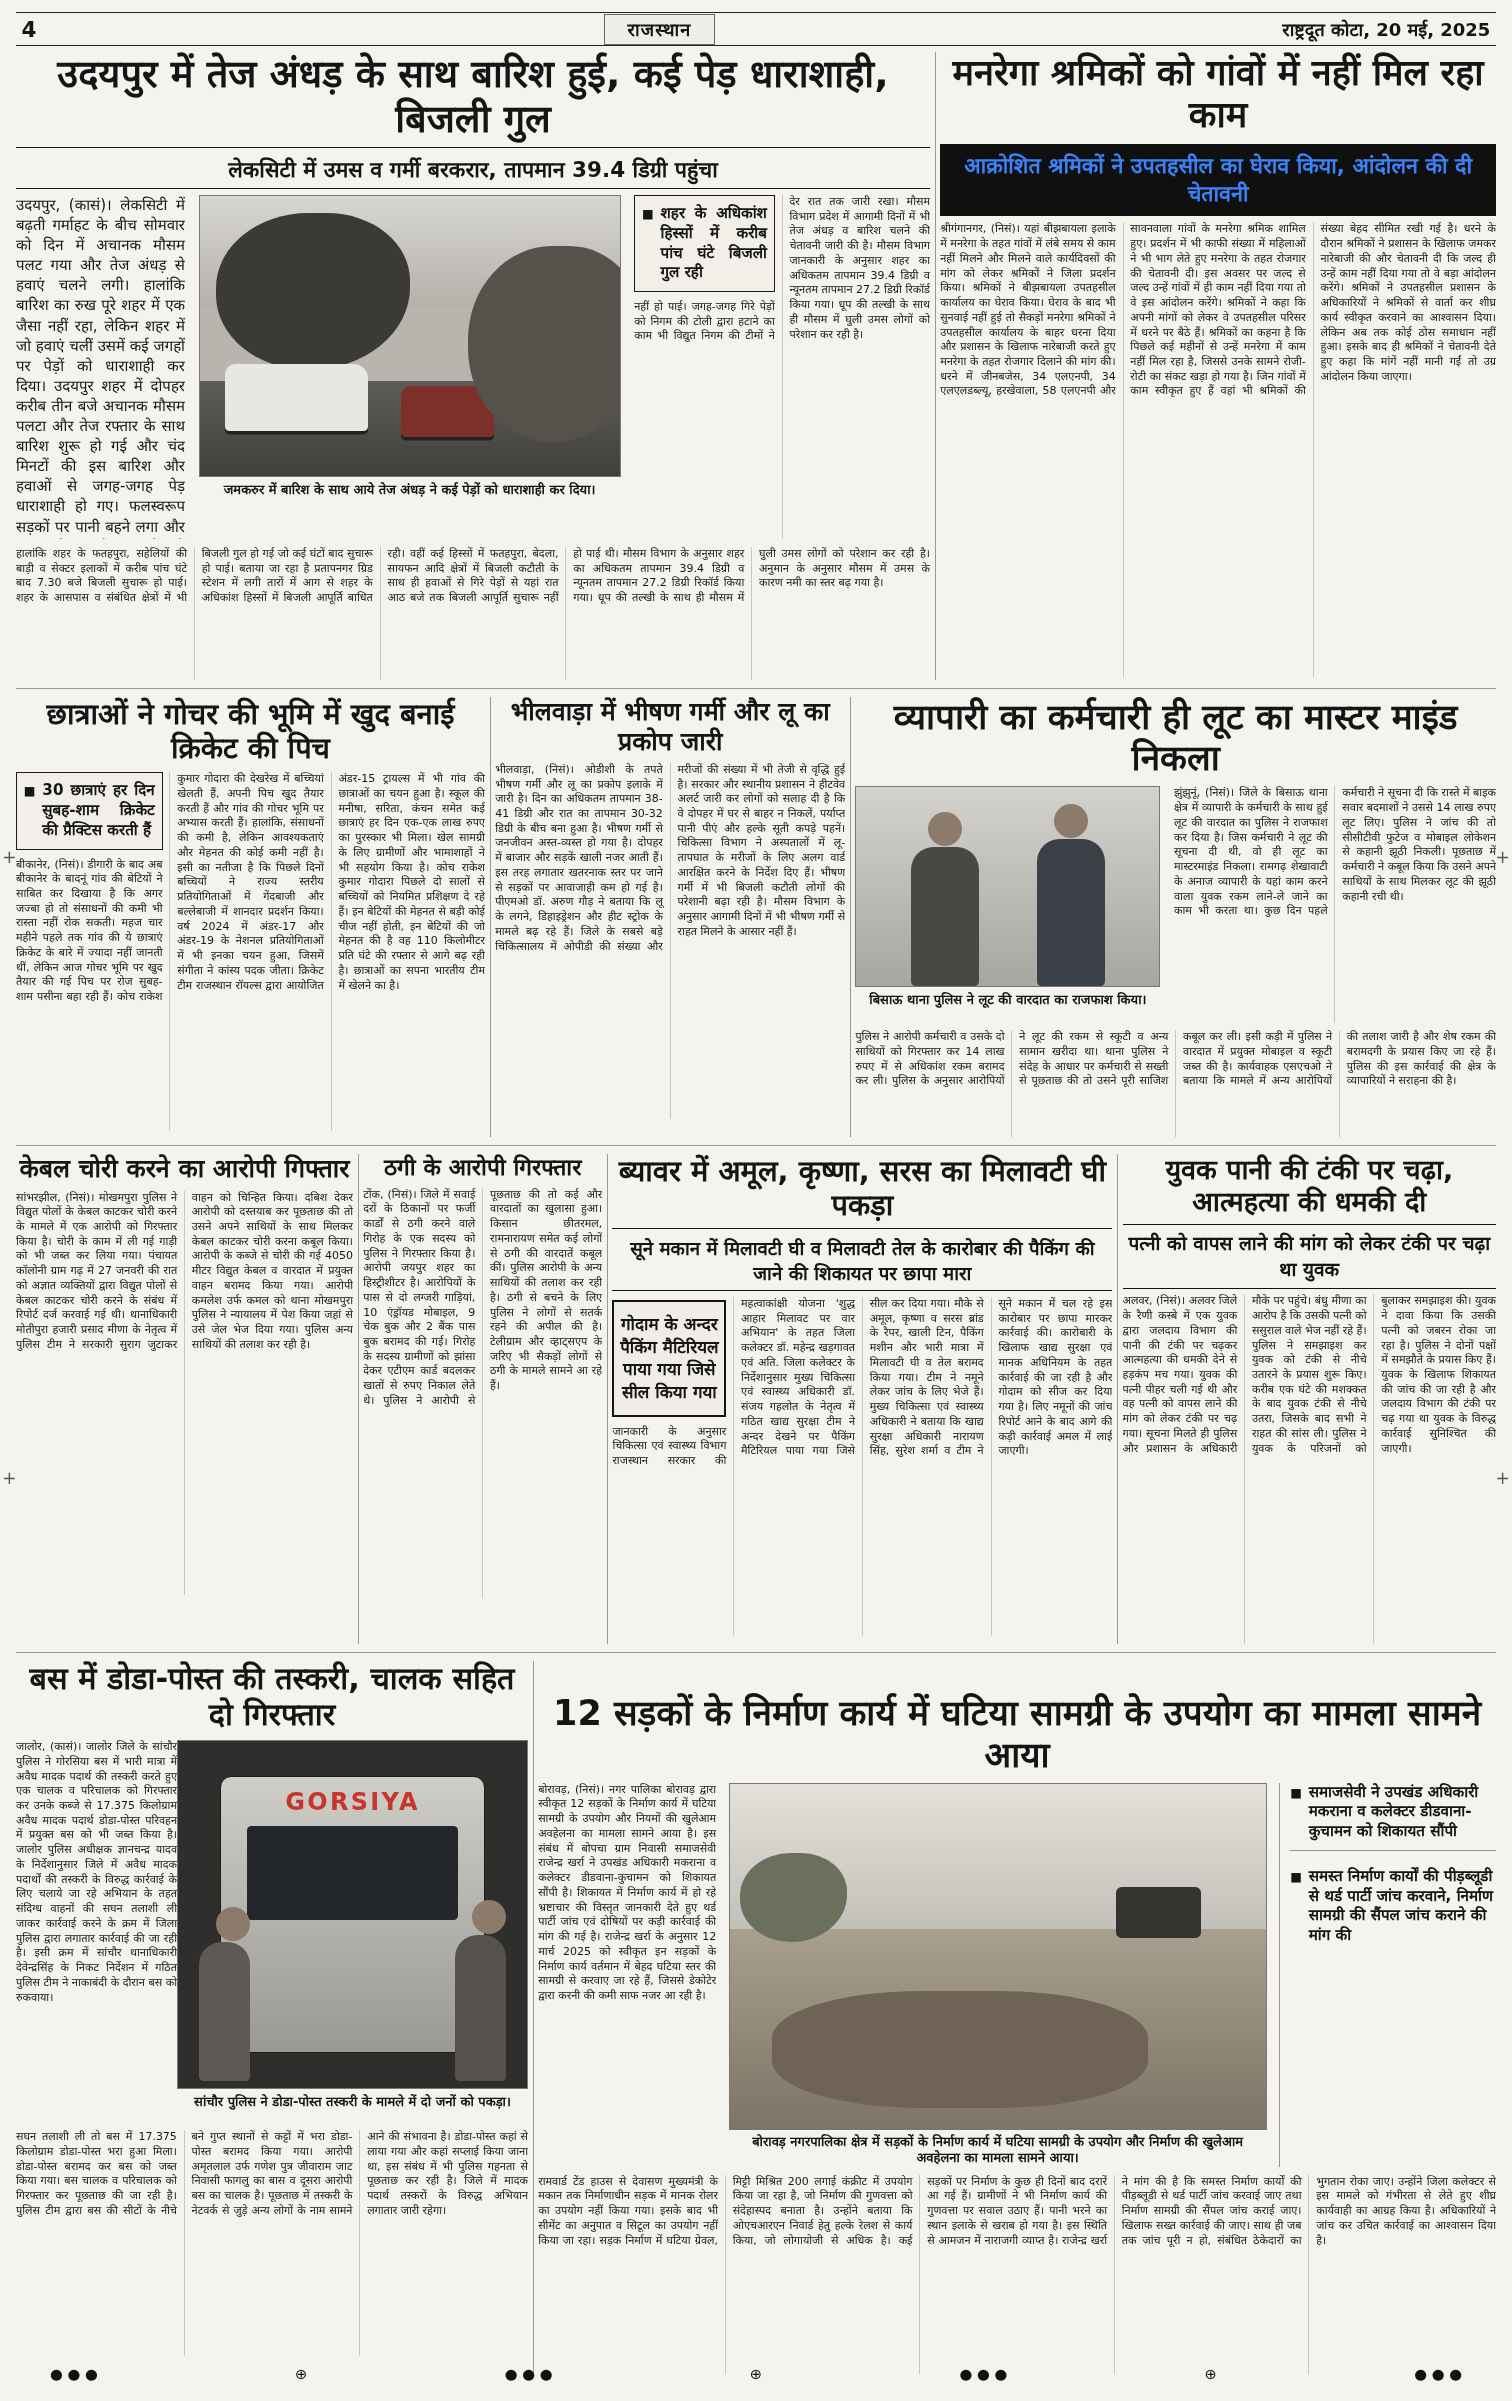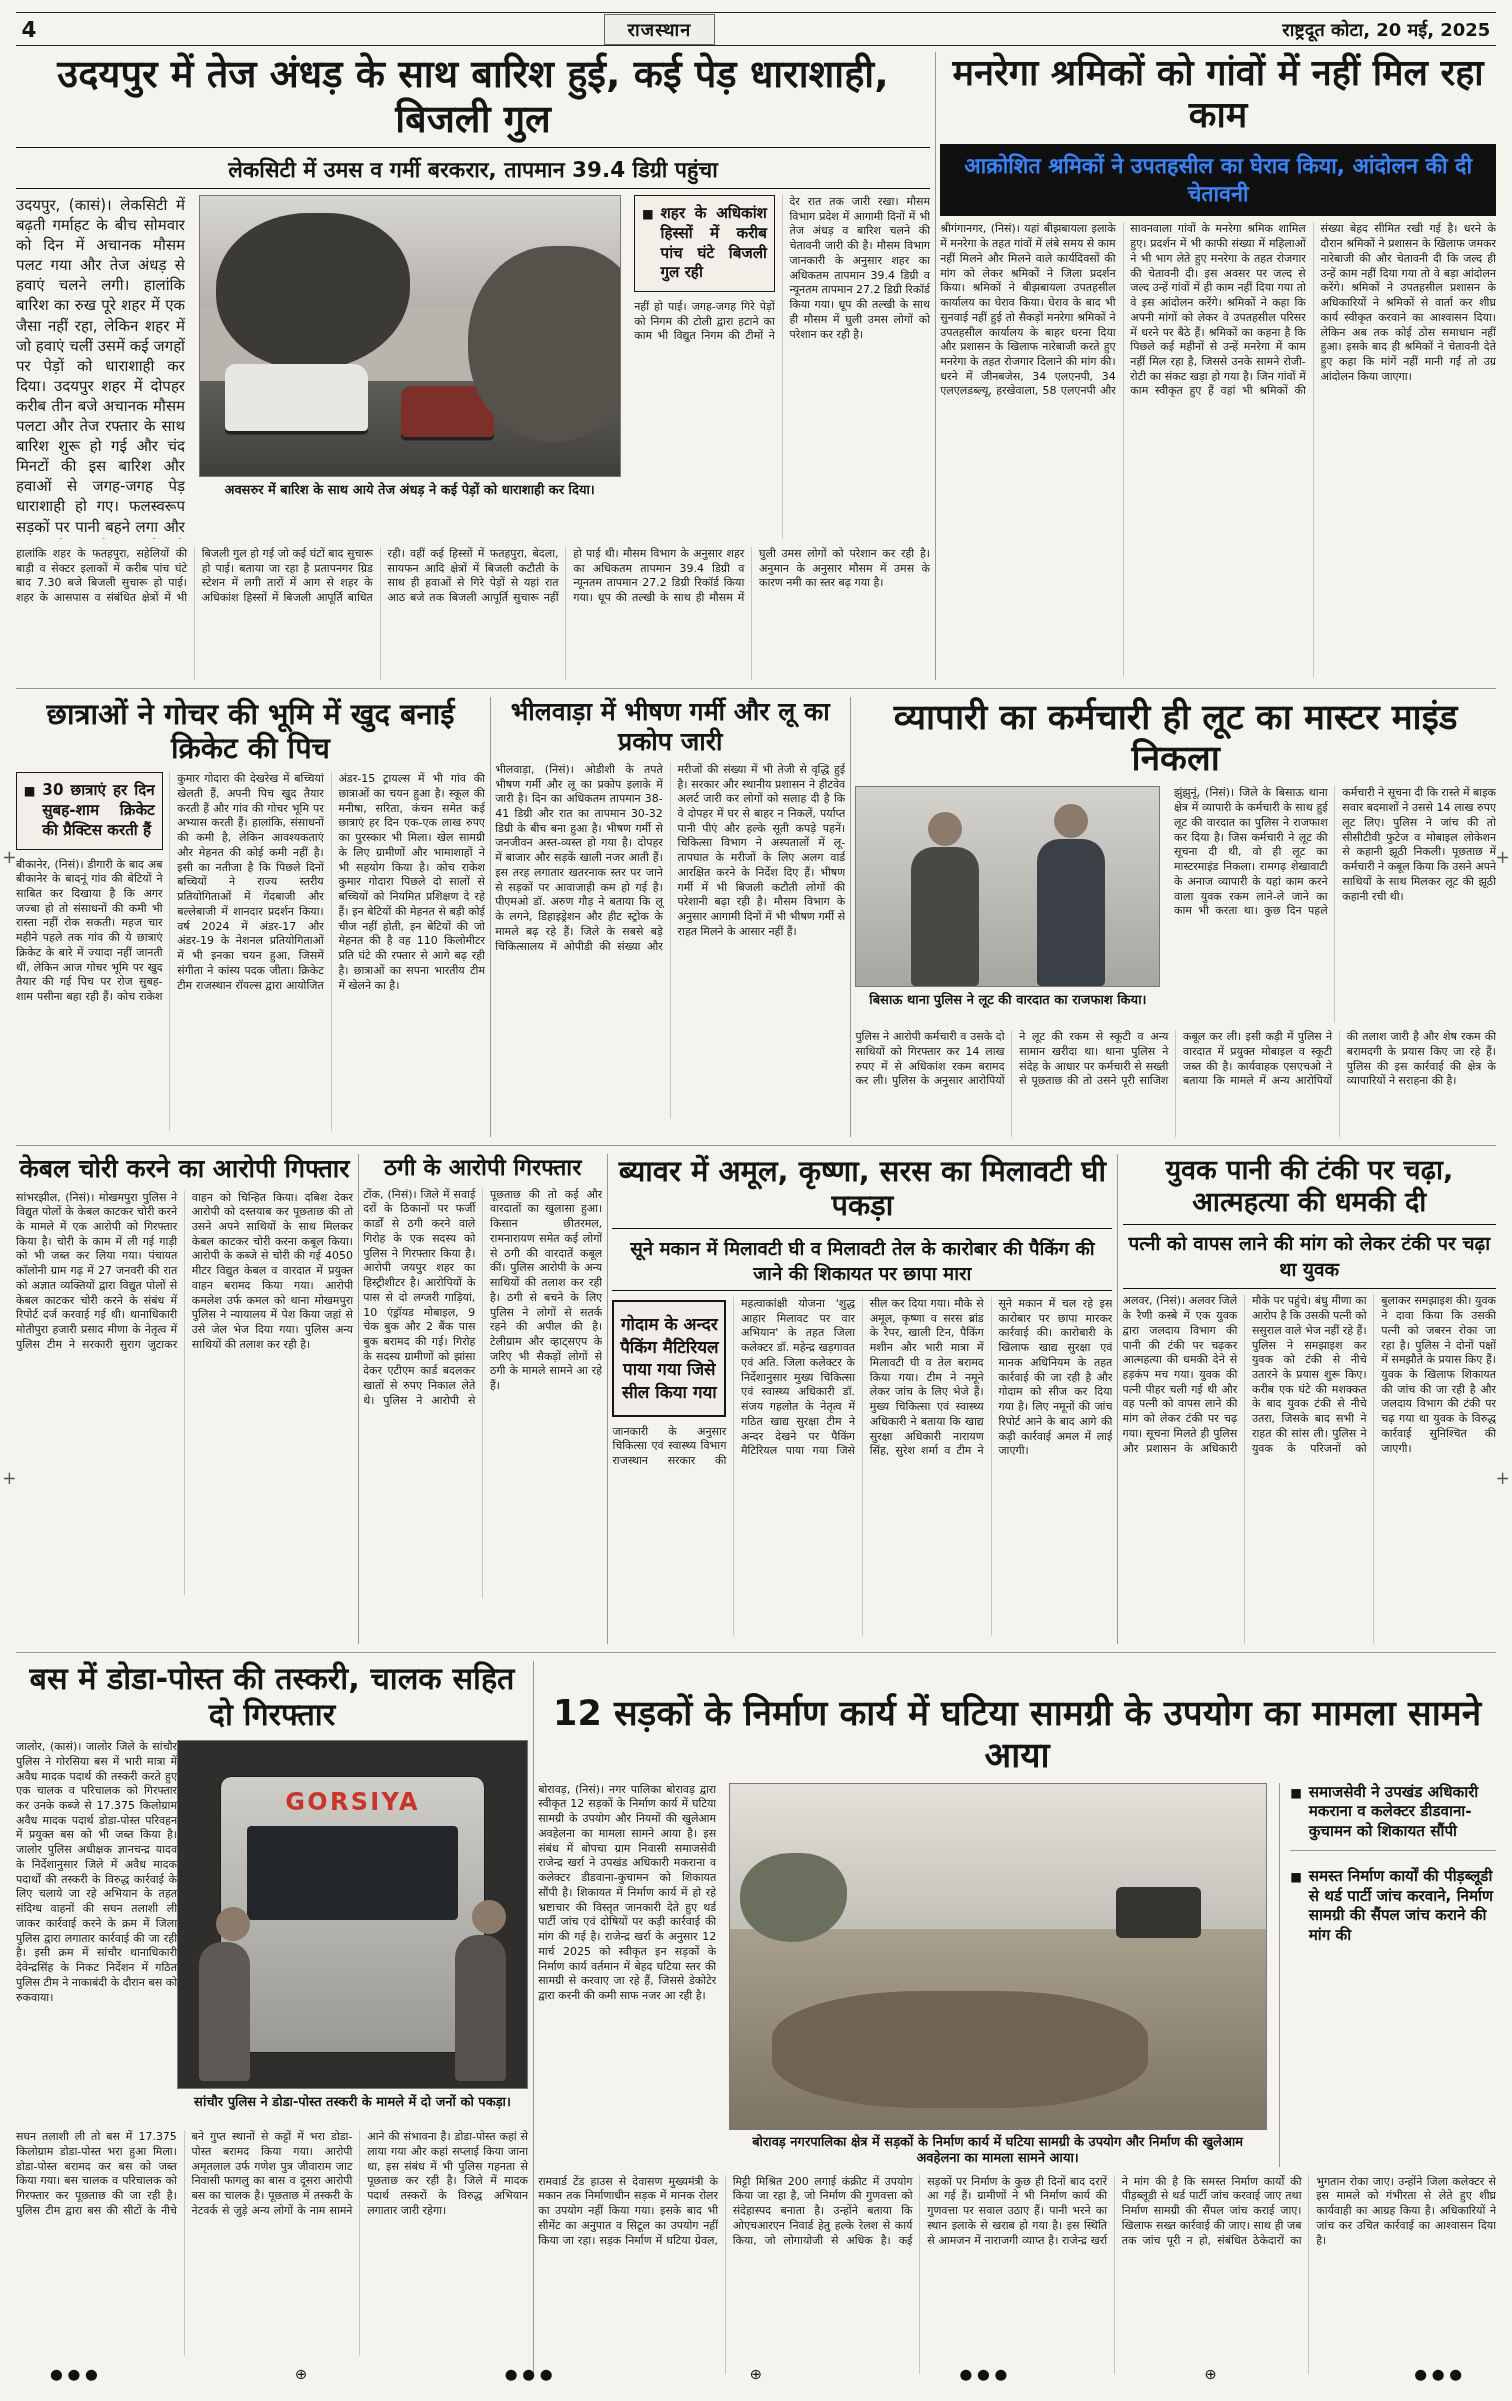--- a/index.html
+++ b/index.html
@@ -143,21 +143,21 @@
           <div class="udaipur-left">उदयपुर, (कासं)। लेकसिटी में बढ़ती गर्माहट के बीच सोमवार को दिन में अचानक मौसम पलट गया और तेज अंधड़ से हवाएं चलने लगी। हालांकि बारिश का रुख पूरे शहर में एक जैसा नहीं रहा, लेकिन शहर में जो हवाएं चलीं उसमें कई जगहों पर पेड़ों को धाराशाही कर दिया। उदयपुर शहर में दोपहर करीब तीन बजे अचानक मौसम पलटा और तेज रफ्तार के साथ बारिश शुरू हो गई और चंद मिनटों की इस बारिश और हवाओं से जगह-जगह पेड़ धाराशाही हो गए। फलस्वरूप सड़कों पर पानी बहने लगा और शहर के कई इलाकों में यातायात बाधित रहा। वहीं हवाओं के साथ पेड़ व कई टहनियां बिजली के तारों पर गिरने से कई इलाकों में बिजली गुल हो गई जो कई घंटों बाद भी सुचारू नहीं हो पाई।</div>
           <div>
             <div class="photo storm-photo">
               <div class="sky"></div>
               <div class="blob" style="left:4%;top:6%;width:46%;height:56%;"></div>
               <div class="ground"></div>
               <div class="car" style="left:6%;bottom:16%;width:34%;height:24%;"></div>
               <div class="car" style="left:48%;bottom:14%;width:22%;height:18%;background:#7d2f2a;"></div>
               <div class="blob" style="right:-6%;top:18%;width:42%;height:70%;background:#55524c;"></div>
             </div>
-            <div class="caption">अवसरुर में बारिश के साथ आये तेज अंधड़ ने कई पेड़ों को धाराशाही कर दिया।</div>
+            <div class="caption">जमकरुर में बारिश के साथ आये तेज अंधड़ ने कई पेड़ों को धाराशाही कर दिया।</div>
           </div>
           <div class="udaipur-right bodytext" style="column-count:2;">
             <div class="bullet-box">
               <span class="sq">■</span>
               <span>शहर के अधिकांश हिस्सों में करीब पांच घंटे बिजली गुल रही</span>
             </div>
             <span>नहीं हो पाई। जगह-जगह गिरे पेड़ों को निगम की टोली द्वारा हटाने का काम भी विद्युत निगम की टीमों ने देर रात तक जारी रखा। मौसम विभाग प्रदेश में आगामी दिनों में भी तेज अंधड़ व बारिश चलने की चेतावनी जारी की है। मौसम विभाग जानकारी के अनुसार शहर का अधिकतम तापमान 39.4 डिग्री व न्यूनतम तापमान 27.2 डिग्री रिकॉर्ड किया गया। धूप की तल्खी के साथ ही मौसम में घुली उमस लोगों को परेशान कर रही है।</span>
           </div>
         </div>
         <div class="bodytext udaipur-bottom">हालांकि शहर के फतहपुरा, सहेलियों की बाड़ी व सेक्टर इलाकों में करीब पांच घंटे बाद 7.30 बजे बिजली सुचारू हो पाई। शहर के आसपास व संबंधित क्षेत्रों में भी बिजली गुल हो गई जो कई घंटों बाद सुचारू हो पाई। बताया जा रहा है प्रतापनगर ग्रिड स्टेशन में लगी तारों में आग से शहर के अधिकांश हिस्सों में बिजली आपूर्ति बाधित रही। वहीं कई हिस्सों में फतहपुरा, बेदला, सायफन आदि क्षेत्रों में बिजली कटौती के साथ ही हवाओं से गिरे पेड़ों से यहां रात आठ बजे तक बिजली आपूर्ति सुचारू नहीं हो पाई थी। मौसम विभाग के अनुसार शहर का अधिकतम तापमान 39.4 डिग्री व न्यूनतम तापमान 27.2 डिग्री रिकॉर्ड किया गया। धूप की तल्खी के साथ ही मौसम में घुली उमस लोगों को परेशान कर रही है। अनुमान के अनुसार मौसम में उमस के कारण नमी का स्तर बढ़ गया है।</div>

